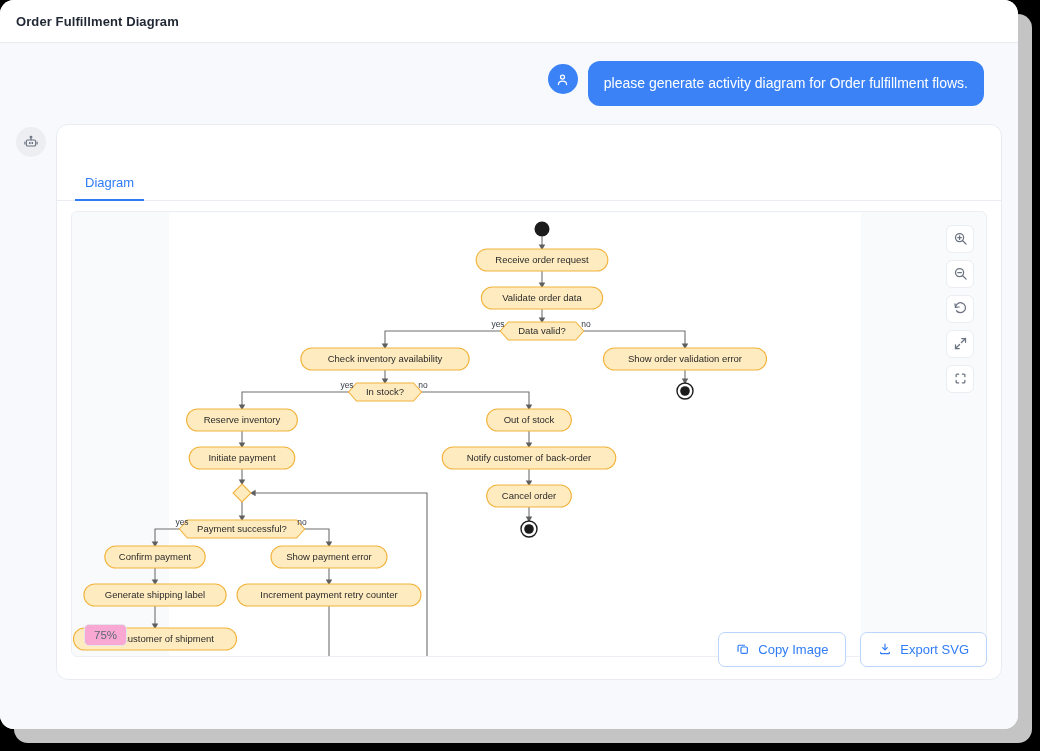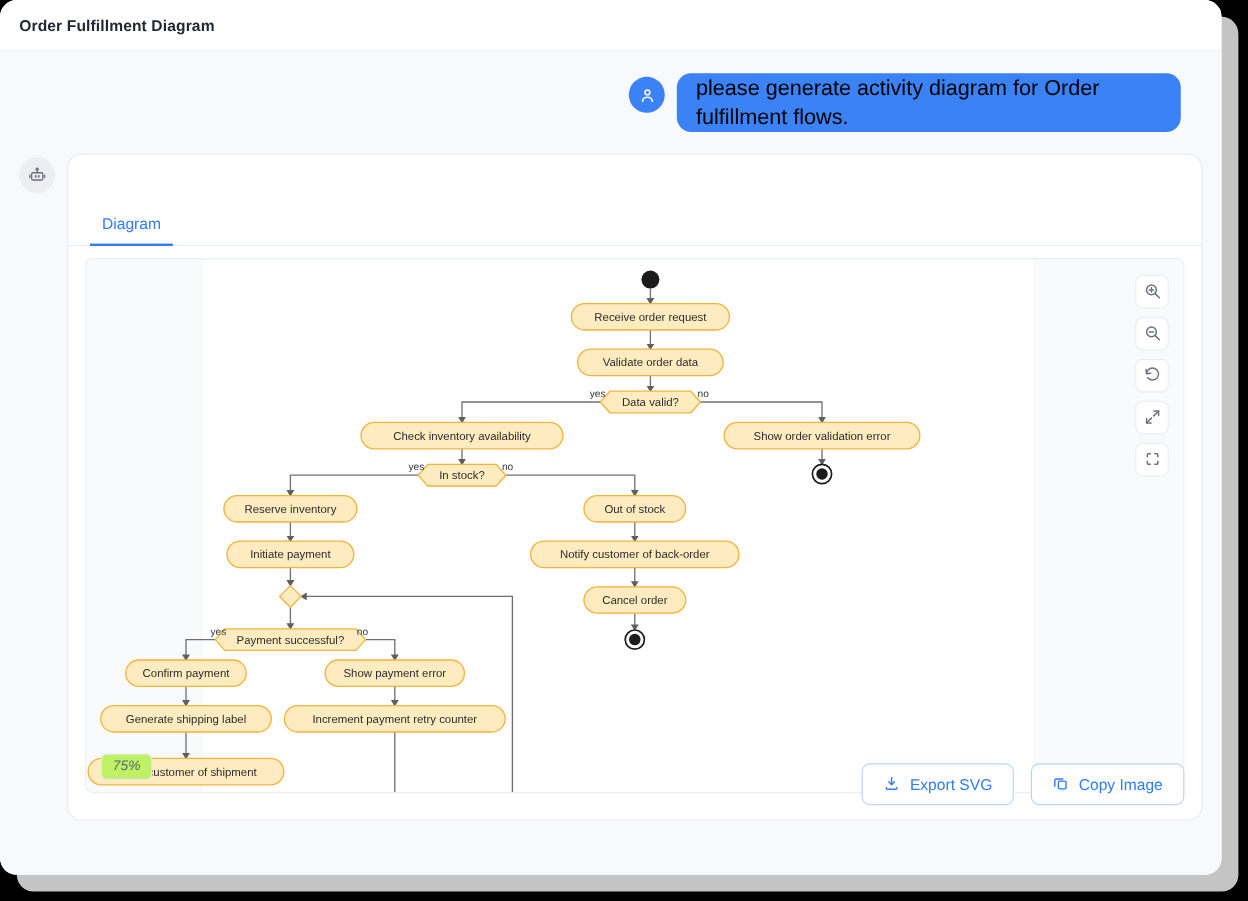--- a/index.html
+++ b/index.html
@@ -54,24 +54,24 @@
     width: 30px; height: 30px;
     border-radius: 50%;
     background: #3b82f6;
     display: flex; align-items: center; justify-content: center;
     flex: 0 0 30px;
     margin-top: 3px;
   }
   .avatar svg { width: 15px; height: 15px; display: block; }
   .bubble-user {
     background: #3b82f6;
-    color: #000000;
-    font-size: 18px;
+    color: #ffffff;
+    font-size: 14px;
     line-height: 1.35;
-    padding: 0 16px;
+    padding: 13px 16px;
     border-radius: 12px;
     max-width: 420px;
   }
   .msg-row-bot {
     display: flex;
     align-items: flex-start;
     gap: 10px;
     margin-top: 18px;
   }
   .avatar-bot {
@@ -126,28 +126,27 @@
   }
   .canvas-white {
     position: absolute;
     left: 97px; top: 1px;
     width: 692px; height: 446px;
     background: #ffffff;
   }
   .zoom-badge {
     position: absolute;
     left: 12px; bottom: 10px;
-    background: #bef264;
+    background: #f9a8d4;
     border: 1px solid #e3e7ec;
     border-radius: 5px;
     font-size: 11.5px;
     color: #5b6675;
     padding: 4px 9px;
     z-index: 5;
-    font-style: italic;
   }
   .tool-col {
     position: absolute;
     right: 12px; top: 13px;
     display: flex;
     flex-direction: column;
     gap: 7px;
     z-index: 5;
   }
   .tool-btn {
@@ -349,32 +348,32 @@
                 <text x="275" y="176" text-anchor="middle" class="uml-guard-text">yes</text>
                 <text x="351" y="176" text-anchor="middle" class="uml-guard-text">no</text>
                 <text x="110" y="313" text-anchor="middle" class="uml-guard-text">yes</text>
                 <text x="230" y="313" text-anchor="middle" class="uml-guard-text">no</text>
               </g>
           </svg>
         </div>
 
         <div class="card-actions">
           <button class="act-btn">
+            <svg viewBox="0 0 24 24" fill="none" stroke="#2f7cf6" stroke-width="2" stroke-linejoin="round">
+              <rect x="8.5" y="8.5" width="11" height="11" rx="2"></rect>
+              <path d="M15.5 5.5h-10a2 2 0 0 0-2 2v9"></path>
+            </svg>
+            <span>Copy Image</span>
+          </button>
+          <button class="act-btn">
             <svg viewBox="0 0 24 24" fill="none" stroke="#2f7cf6" stroke-width="2" stroke-linecap="round" stroke-linejoin="round">
               <path d="M12 3.5v9.5"></path>
                 <polyline points="8,9.5 12,13.5 16,9.5"></polyline>
               <path d="M4.5 17.5v1.5a1 1 0 0 0 1 1h13a1 1 0 0 0 1-1v-1.5"></path>
             </svg>
             <span>Export SVG</span>
           </button>
-          <button class="act-btn">
-            <svg viewBox="0 0 24 24" fill="none" stroke="#2f7cf6" stroke-width="2" stroke-linejoin="round">
-              <rect x="8.5" y="8.5" width="11" height="11" rx="2"></rect>
-              <path d="M15.5 5.5h-10a2 2 0 0 0-2 2v9"></path>
-            </svg>
-            <span>Copy Image</span>
-          </button>
         </div>
 
       </div>
     </div>
   </div>
 </div>
 
 </body></html>

